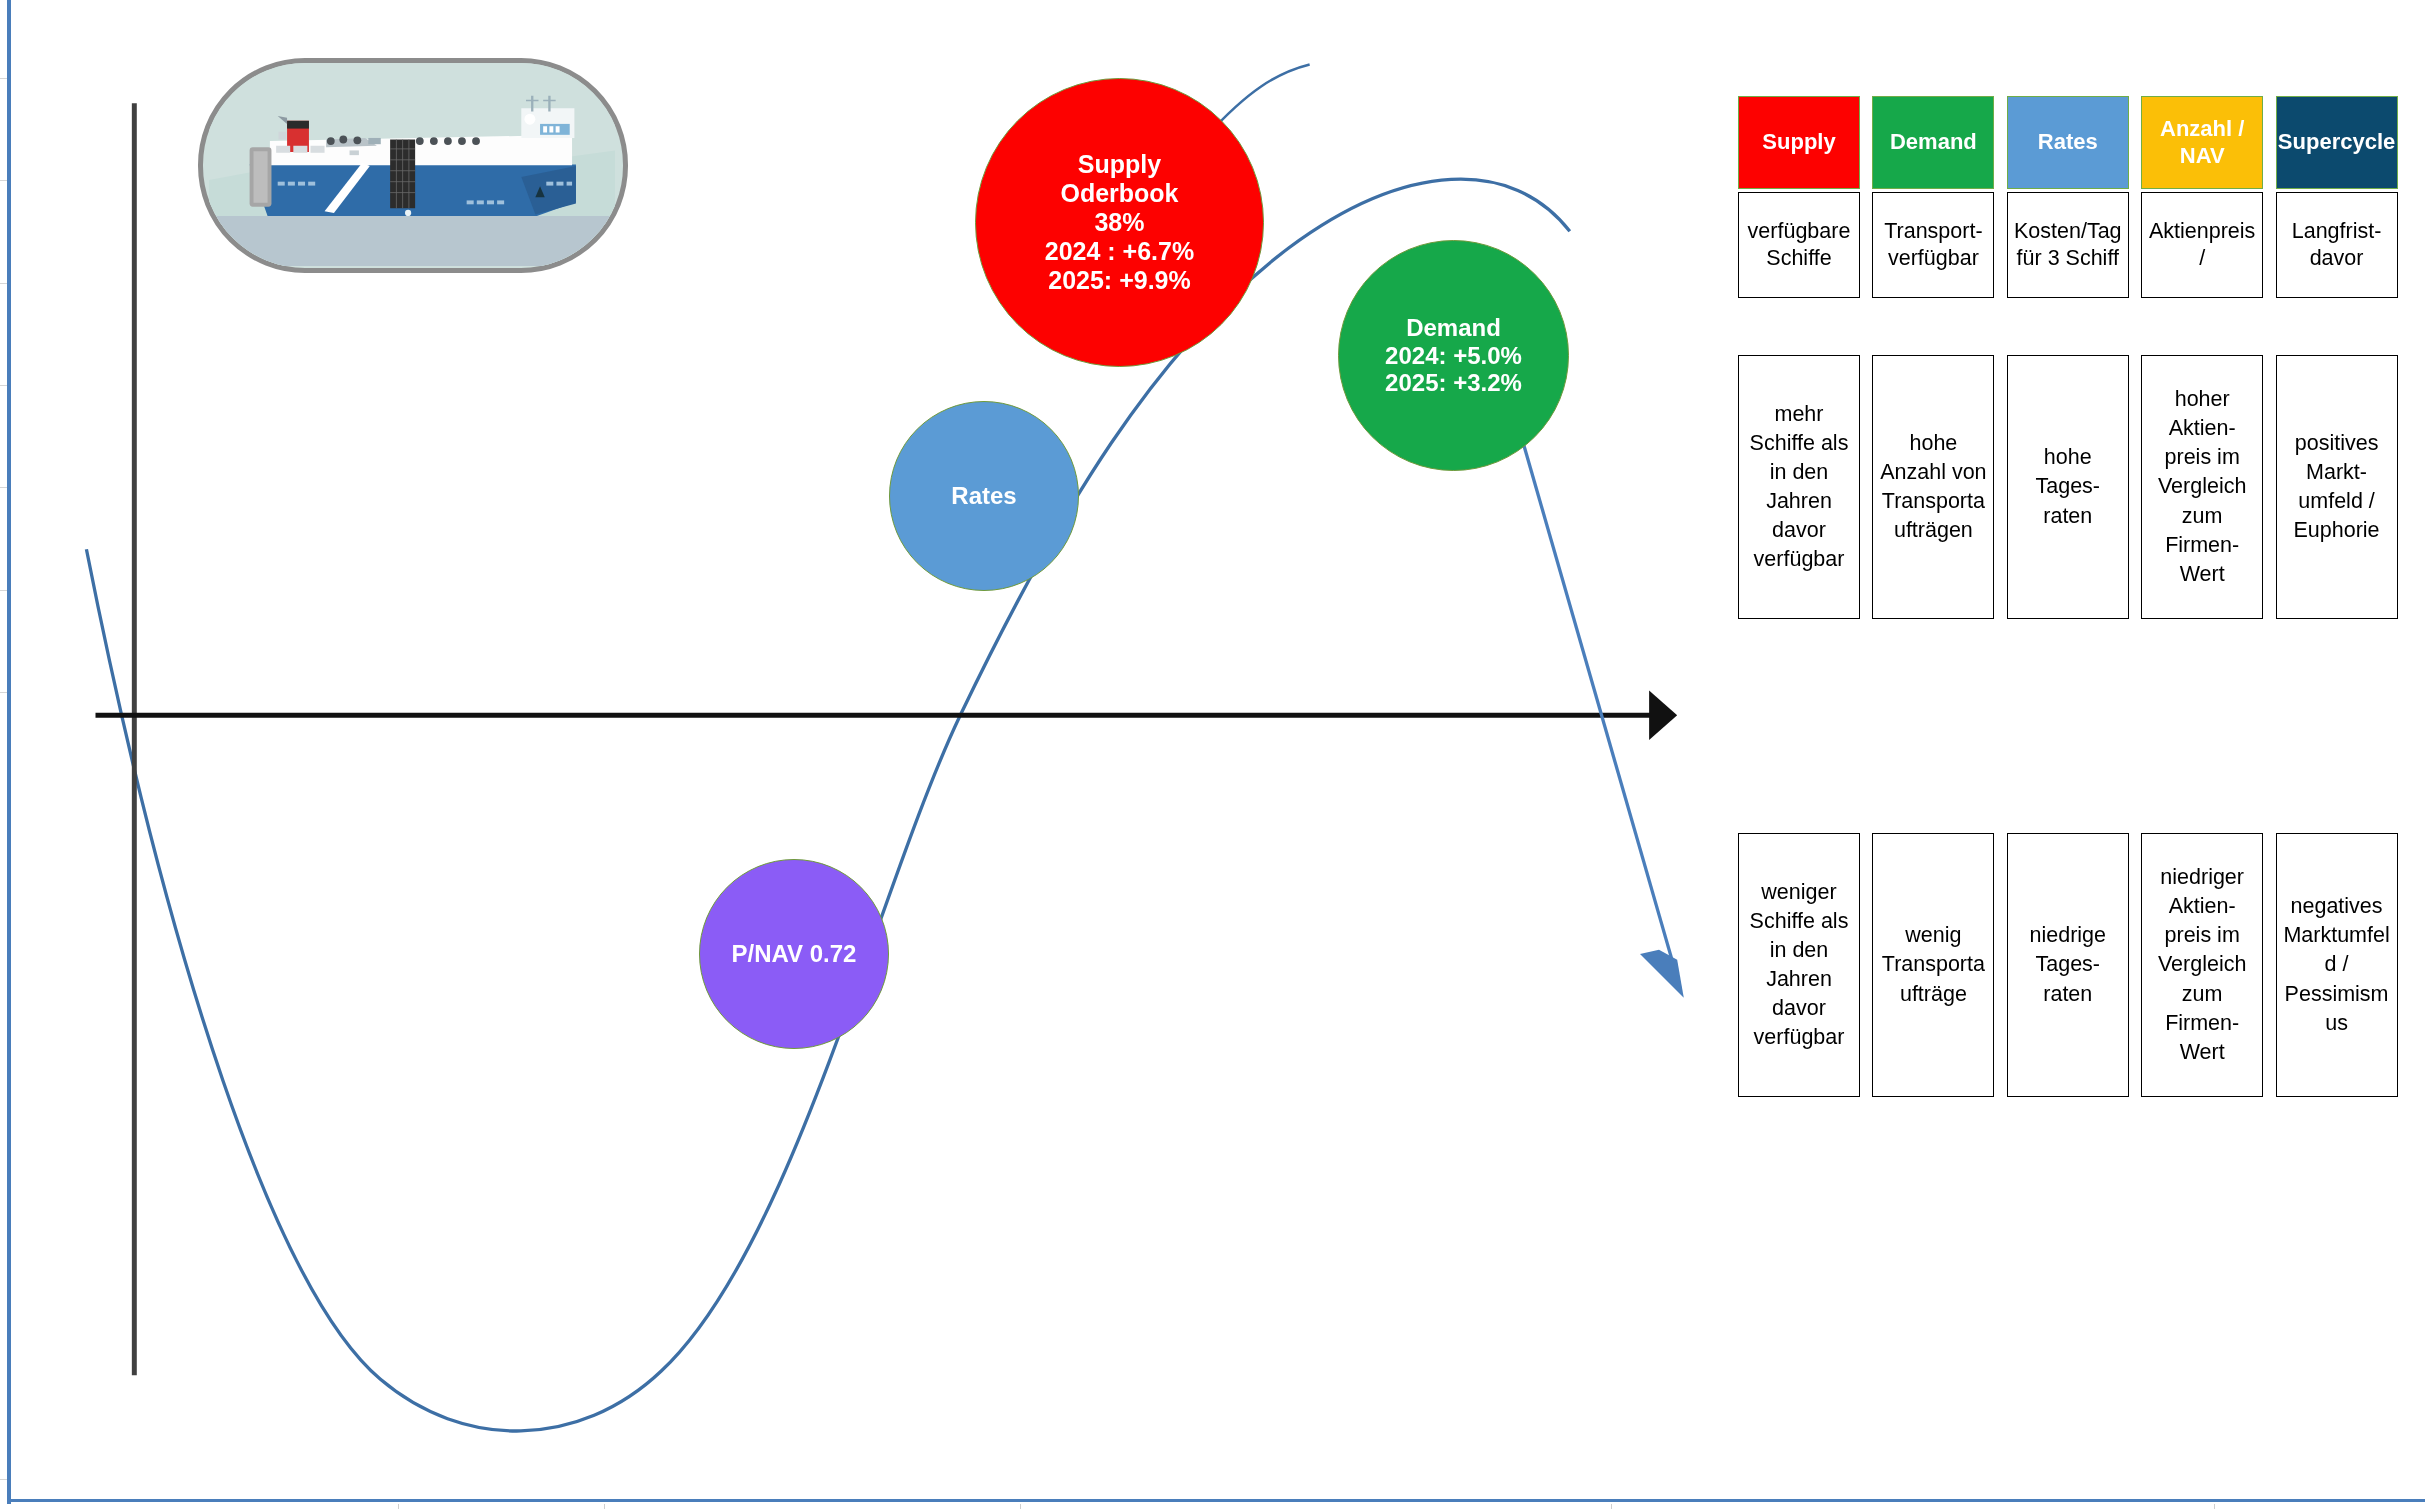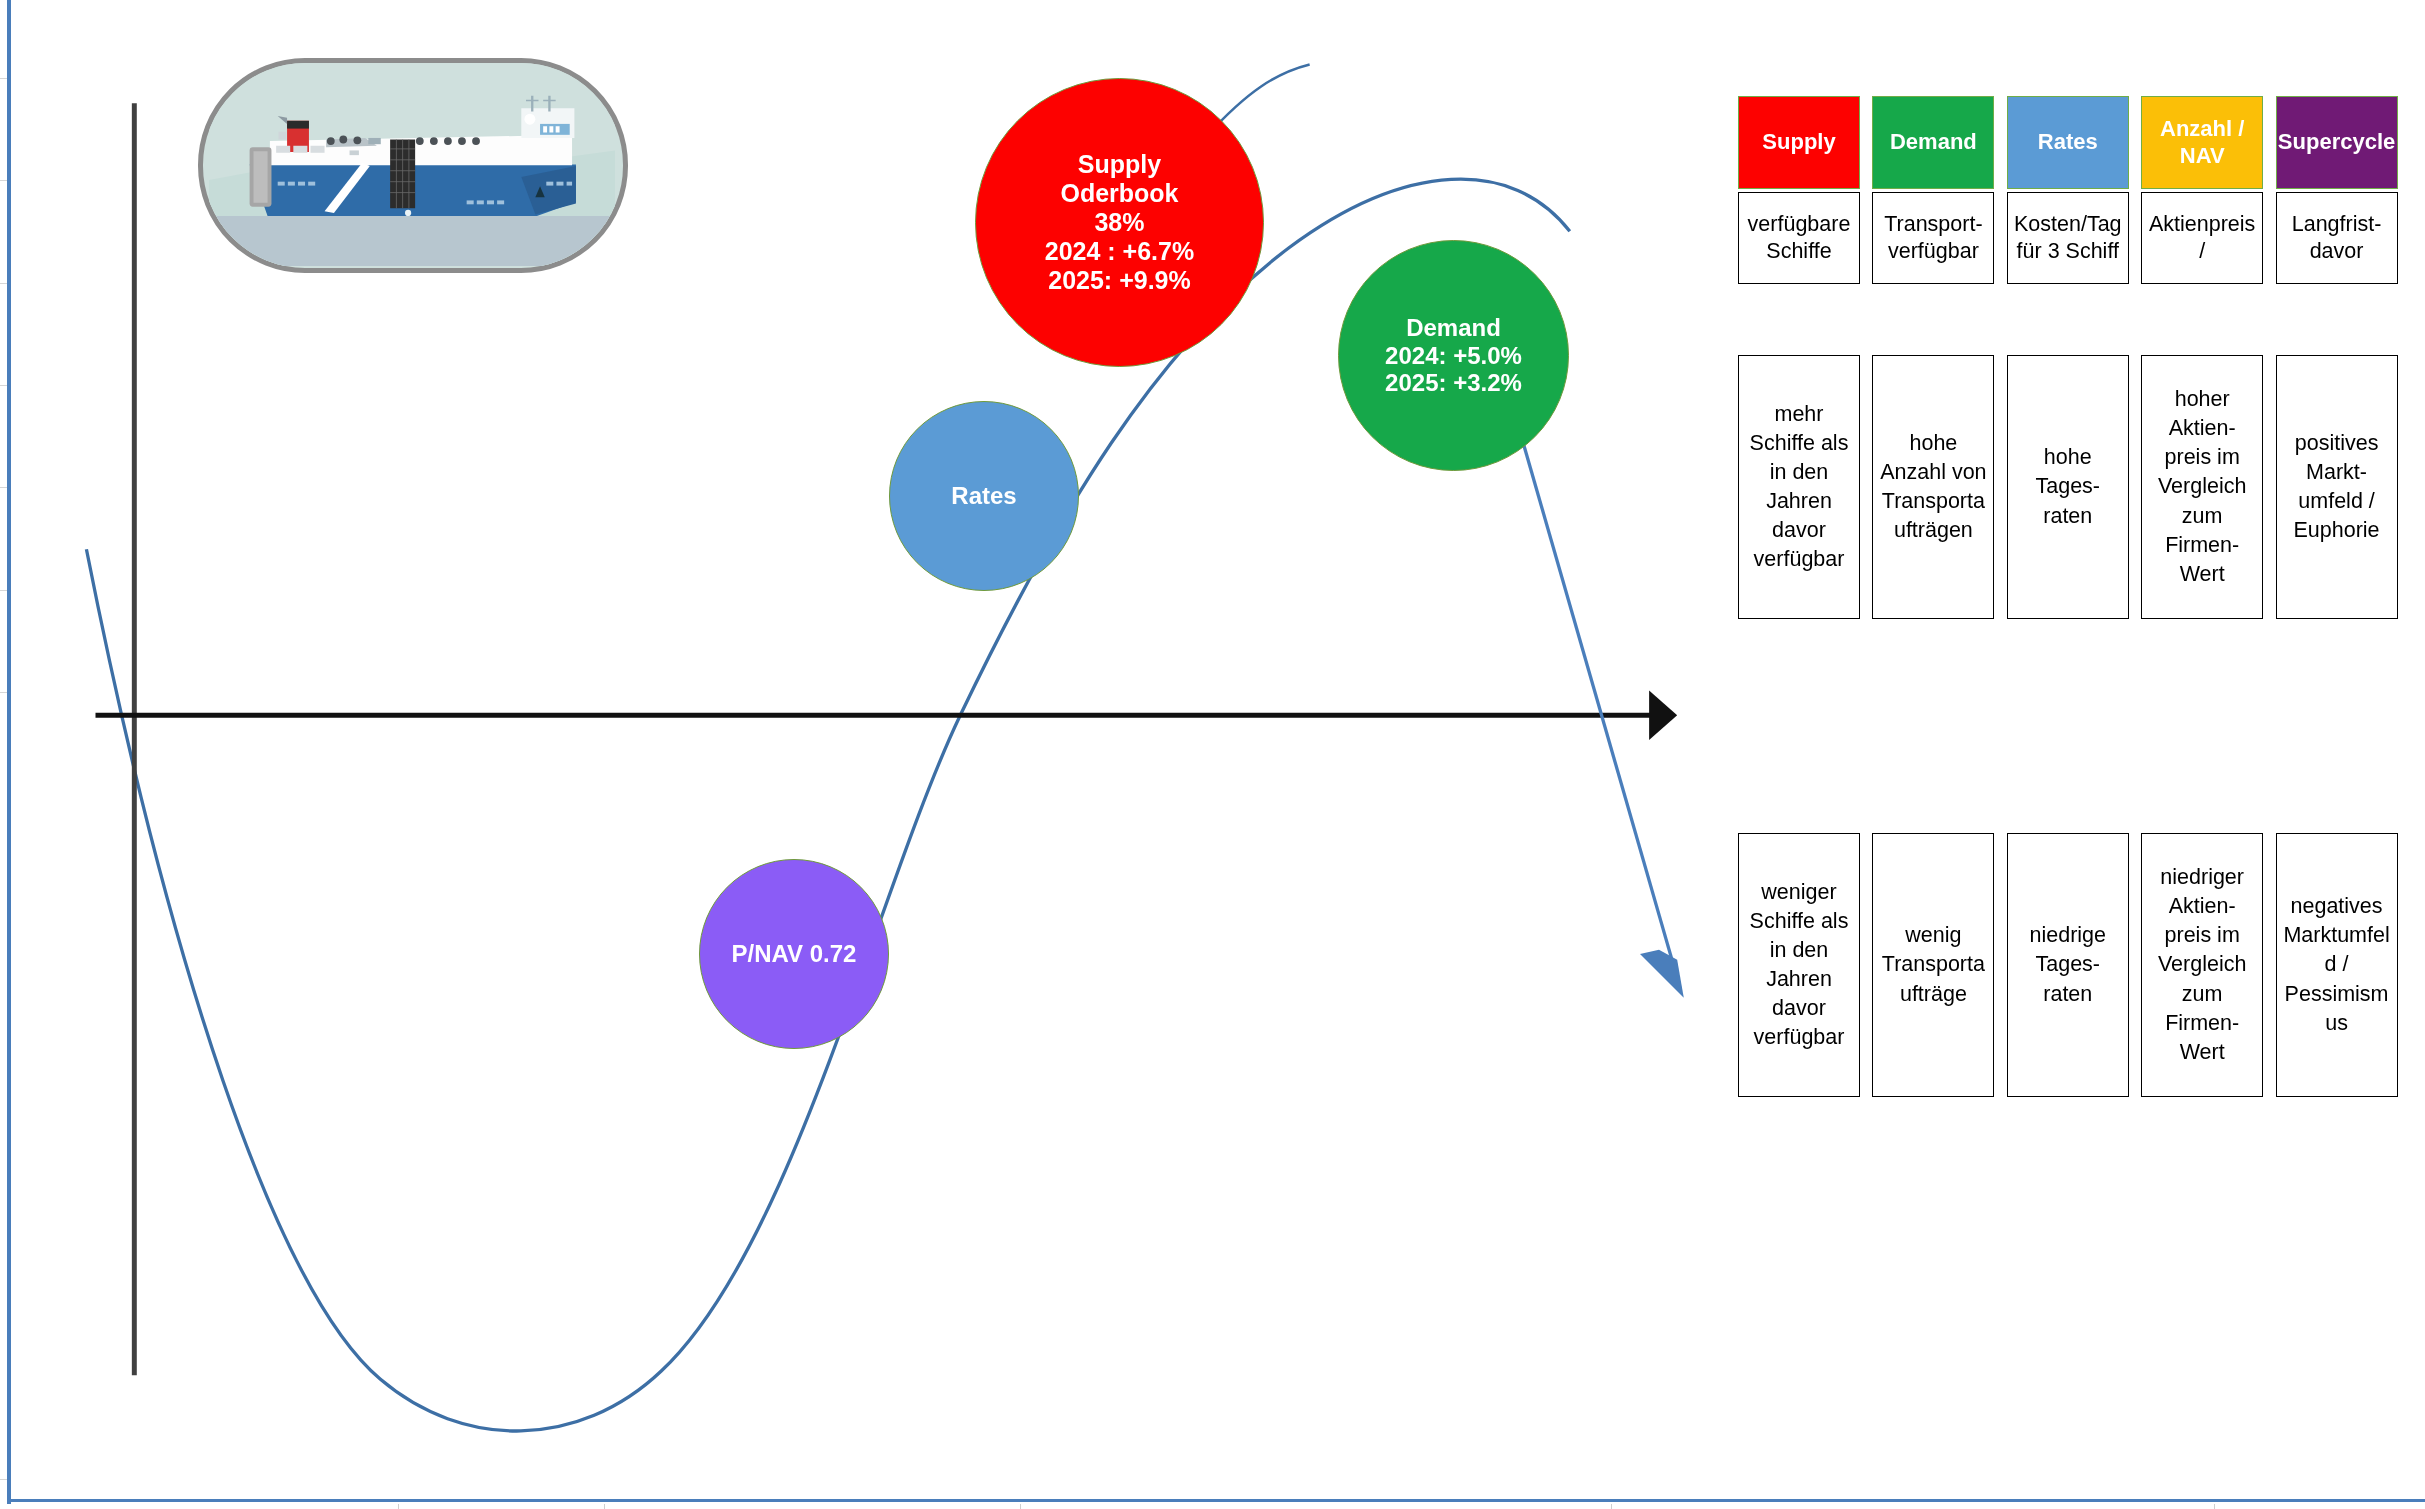--- a/index.html
+++ b/index.html
@@ -45,21 +45,21 @@
   .legend-row{display:flex;gap:12.4px;}
   .legend-head{
     width:122px;height:93px;display:flex;align-items:center;justify-content:center;
     text-align:center;color:#fff;font-weight:bold;font-size:22px;line-height:1.2;
     border:1.7px solid #70ad47;box-sizing:border-box;white-space:pre-line;
   }
   .desc-row{position:absolute;left:1738px;display:flex;gap:12.4px;}
   .desc-row.upper{top:355px;}
   .desc-row.lower{top:833px;}
   .legend-sub{
-    width:122px;height:92px;display:flex;align-items:center;justify-content:center;
+    width:122px;height:106px;display:flex;align-items:center;justify-content:center;
     text-align:center;color:#000;font-size:21.5px;line-height:1.25;
     border:1.7px solid #000;box-sizing:border-box;background:#fff;white-space:pre-line;
   }
   .desc-cell{
     width:122px;height:264px;display:flex;align-items:center;justify-content:center;
     text-align:center;color:#000;font-size:21.5px;line-height:1.35;
     border:1.7px solid #000;box-sizing:border-box;background:#fff;
     padding:3.3px;word-break:break-word;hyphens:none;
   }
 </style>
@@ -196,21 +196,21 @@
   <div class="bubble b-rates">Rates</div>
   <div class="bubble b-pnav">P/NAV 0.72</div>
 
   <div class="legend">
     <div class="legend-row">
       <div class="legend-head" style="background:#fd0100">Supply</div>
       <div class="legend-head" style="background:#16a84a">Demand</div>
       <div class="legend-head" style="background:#5b9bd5">Rates</div>
       <div class="legend-head" style="background:#fbbf07">Anzahl /
 NAV</div>
-      <div class="legend-head" style="background:#701a75">Supercycle</div>
+      <div class="legend-head" style="background:#0c4a6e">Supercycle</div>
     </div>
     <div class="legend-row" style="margin-top:3.3px">
       <div class="legend-sub">verfügbare
 Schiffe</div>
       <div class="legend-sub">Transport-
 verfügbar</div>
       <div class="legend-sub">Kosten/Tag
 für 3 Schiff</div>
       <div class="legend-sub">Aktienpreis
 /</div>

